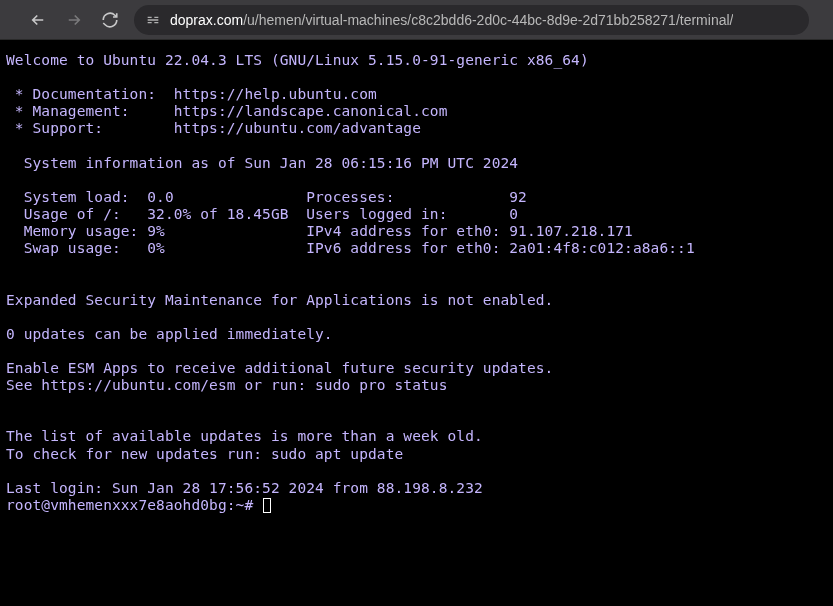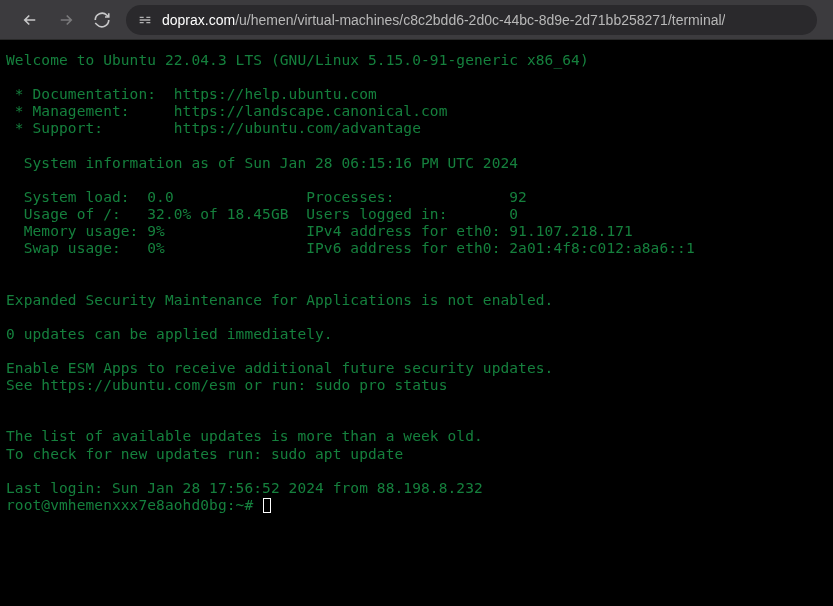--- a/index.html
+++ b/index.html
@@ -12,21 +12,21 @@
       height: 606px;
       background: #000;
       font-family: 'DejaVu Sans Mono', 'Ubuntu Mono', monospace;
       overflow: hidden;
     }
     .browser-bar {
       height: 40px;
       background: #3c3b3e;
       display: flex;
       align-items: center;
-      padding: 0 16px;
+      padding: 0 24px;
       gap: 10px;
       border-bottom: 1px solid #2a2a2a;
     }
     .nav-controls {
       display: flex;
       align-items: center;
       gap: 8px;
     }
     .nav-btn {
       width: 28px;
@@ -72,21 +72,21 @@
       overflow: hidden;
     }
     .url-domain {
       color: #ffffff;
     }
     .url-path {
       color: #b8b8b8;
     }
     .terminal {
       background: #000;
-      color: #15803d;
+      color: #c4b5fd;
       padding: 12px 6px;
       font-size: 14.5px;
       line-height: 1.18;
       white-space: pre;
       font-family: 'DejaVu Sans Mono', 'Ubuntu Mono', monospace;
       letter-spacing: 0.1px;
     }
     .cursor {
       display: inline-block;
       width: 8px;

